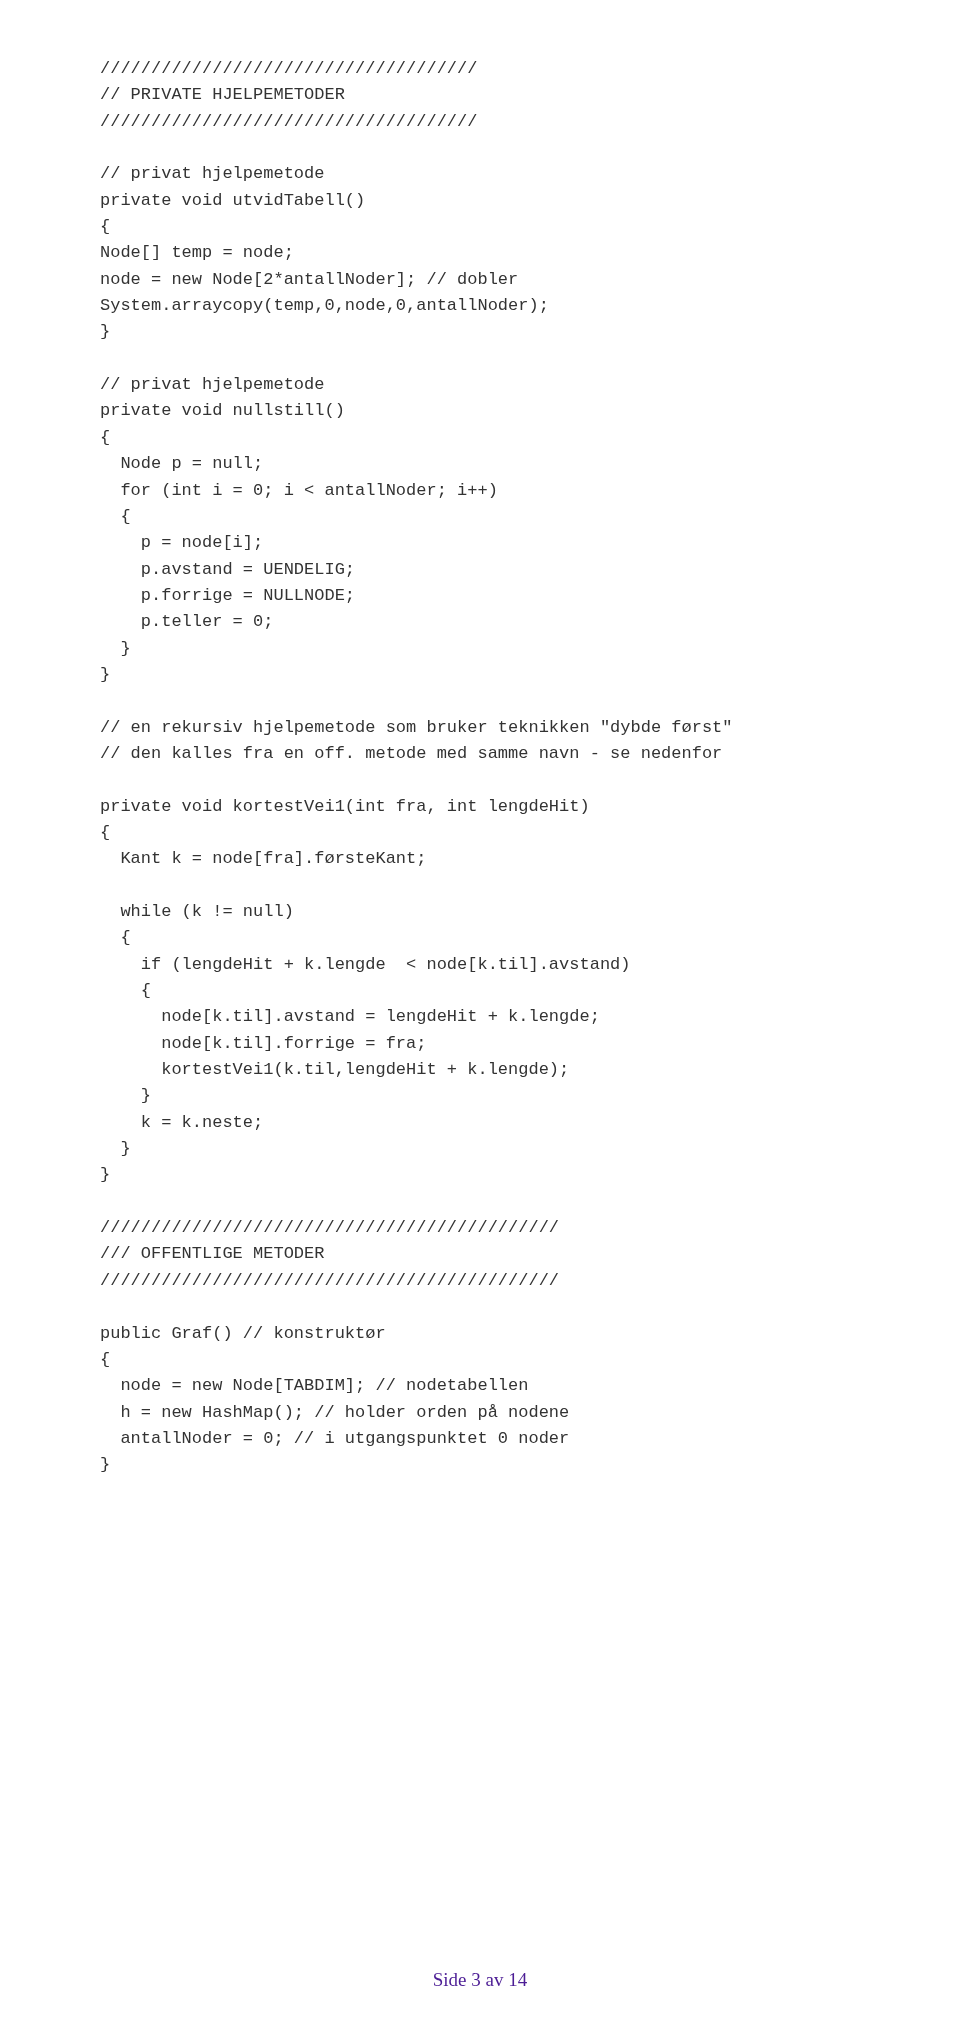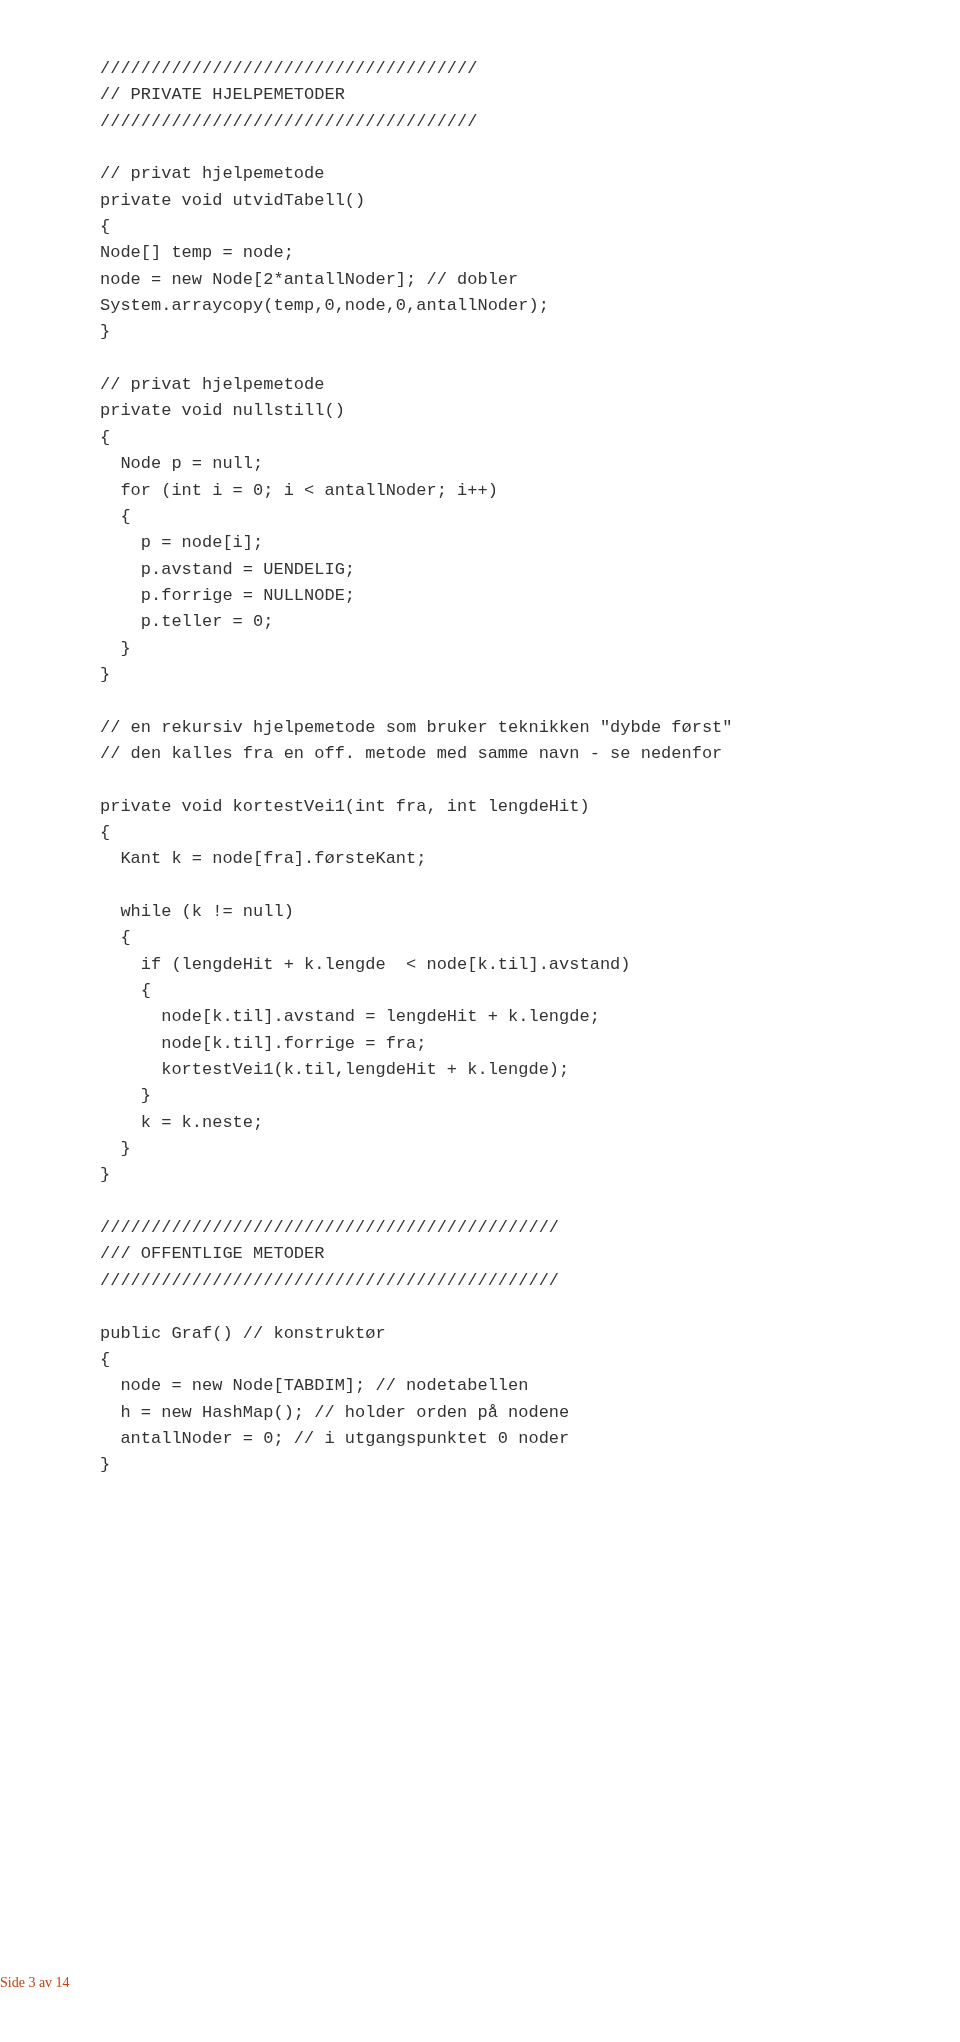--- a/index.html
+++ b/index.html
@@ -22,23 +22,24 @@
     white-space: pre;
     font-family: "Courier New", Courier, monospace;
     font-size: 17px;
     color: #333333;
   }
   .footer {
     position: absolute;
     bottom: 48px;
     left: 0;
     right: 0;
+    text-align: center;
     font-family: Georgia, "Times New Roman", serif;
-    font-size: 14px;
-    color: #c2410c;
+    font-size: 19px;
+    color: #4c1d95;
   }
 </style>
 </head>
 <body>
 
 <div class="page">
   <div class="code" id="code-block">/////////////////////////////////////
 // PRIVATE HJELPEMETODER
 /////////////////////////////////////
 

